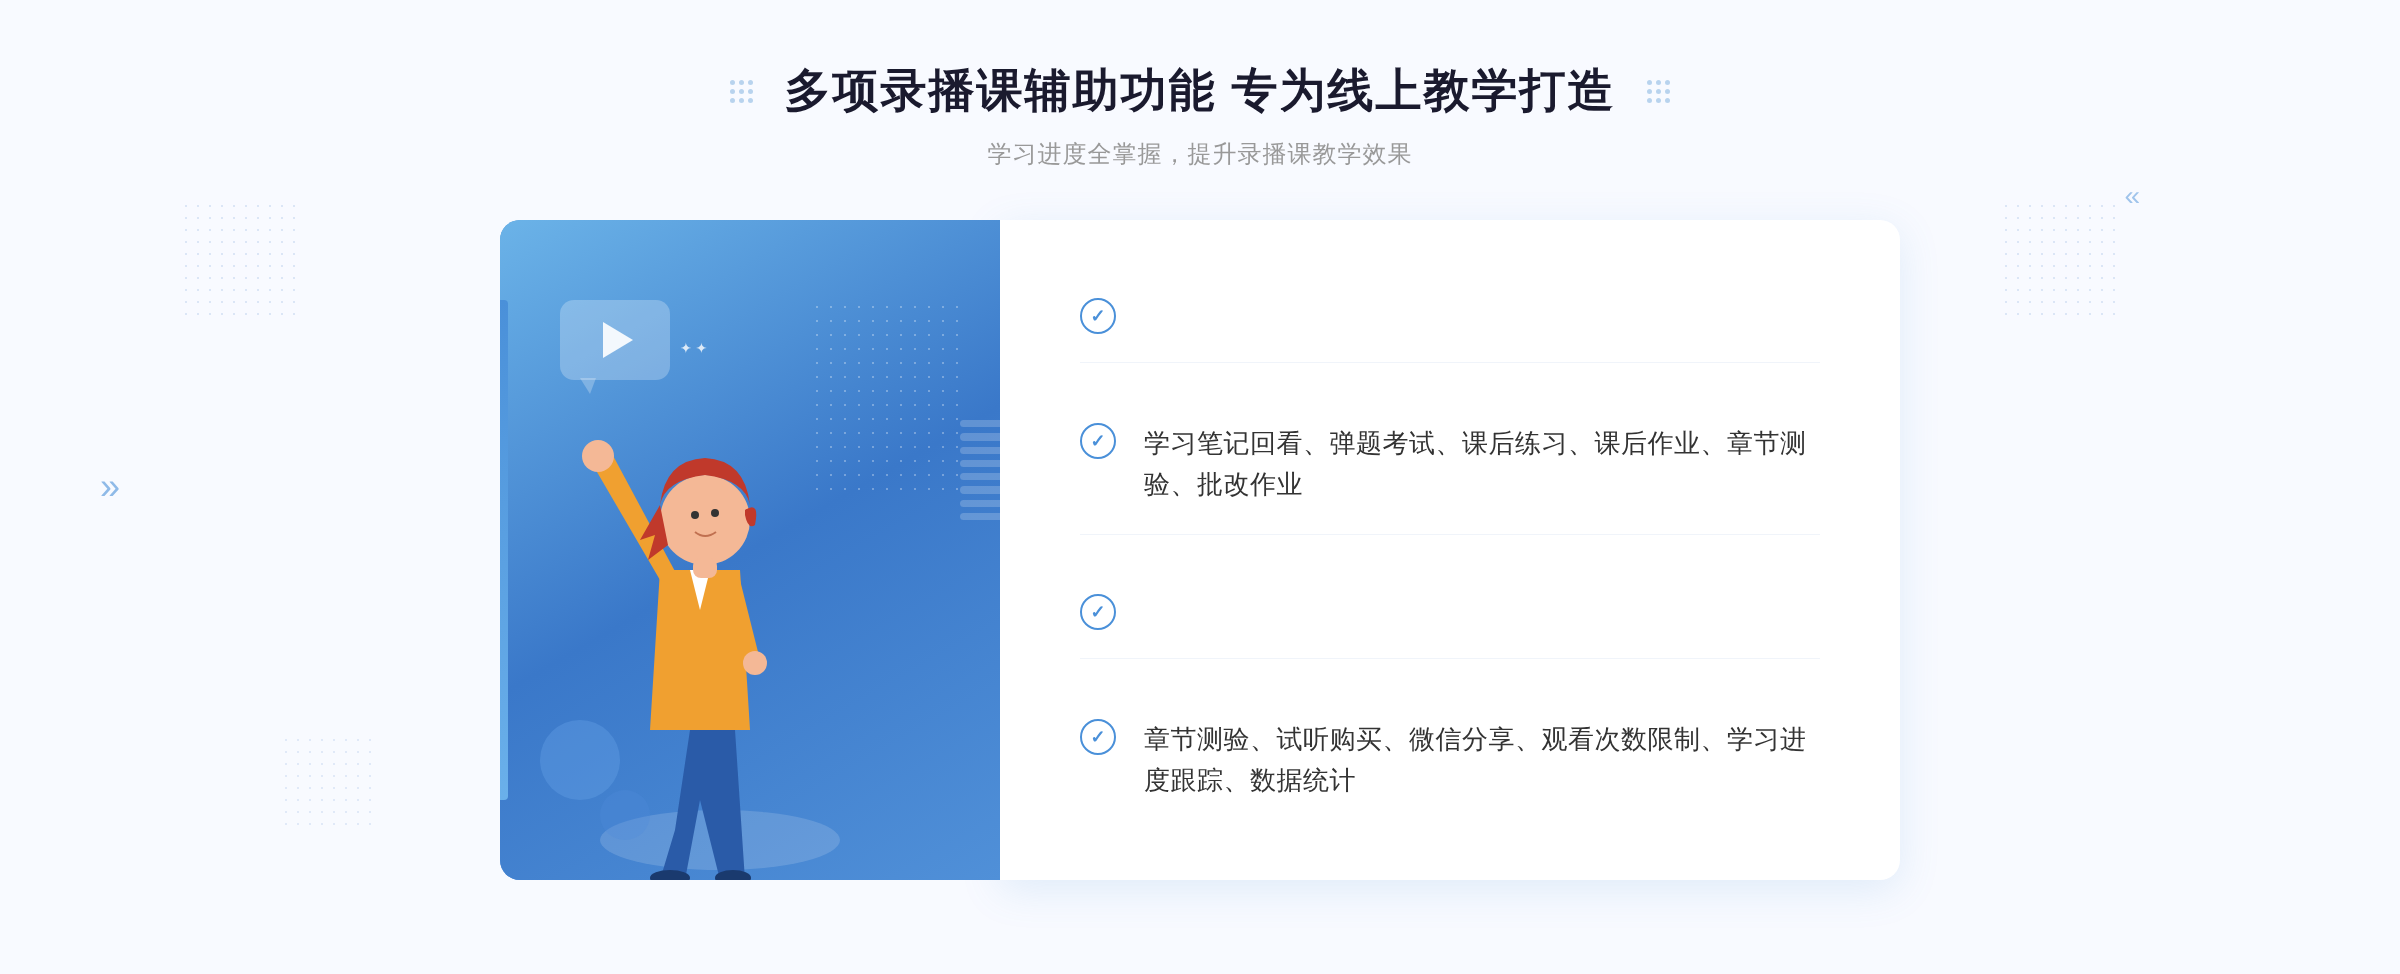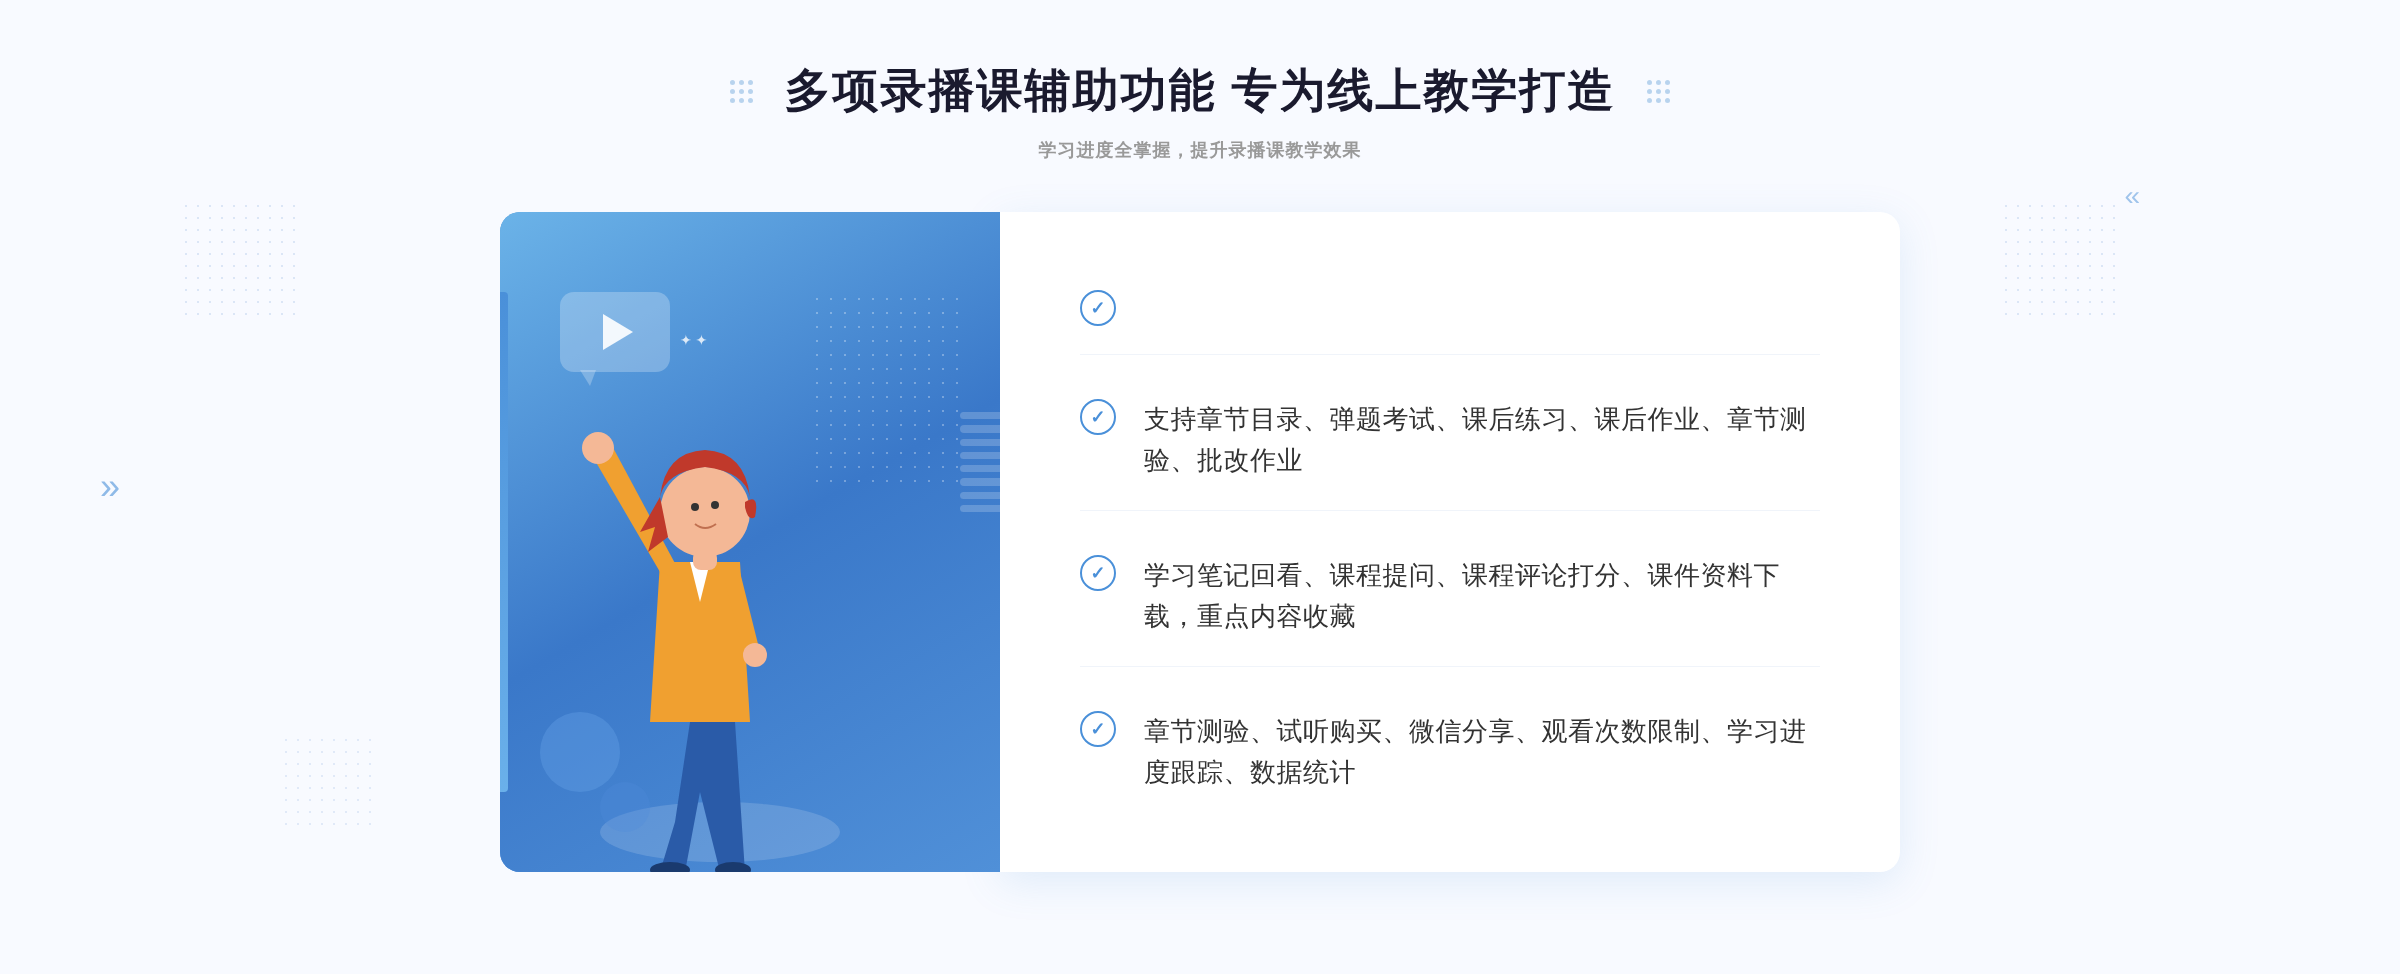--- a/index.html
+++ b/index.html
@@ -113,24 +113,24 @@
     }
 
     .title-dot {
       width: 5px;
       height: 5px;
       background: #5b9bd5;
       border-radius: 50%;
     }
 
     .header-subtitle {
-      font-size: 18px;
+      font-size: 24px;
       color: #999;
       margin-top: 16px;
-      font-weight: 700;
+      font-weight: 400;
       letter-spacing: 1px;
     }
 
     
     .main-content {
       display: flex;
       width: 1400px;
       gap: 0;
       position: relative;
       margin-top: 10px;
@@ -462,28 +462,27 @@
       <div class="feature-item">
         <div class="check-circle">
           <span class="check-mark">✓</span>
         </div>
       </div>
 
       <div class="feature-item">
         <div class="check-circle">
           <span class="check-mark">✓</span>
         </div>
-        <div class="feature-text">支持章节目录、弹题考试、课后练习、课后作业、章节测验、批改作业</div>
+        <div class="feature-text">学习笔记回看、弹题考试、课后练习、课后作业、章节测验、批改作业</div>
       </div>
 
       <div class="feature-item">
         <div class="check-circle">
           <span class="check-mark">✓</span>
         </div>
-        <div class="feature-text">学习笔记回看、课程提问、课程评论打分、课件资料下载，重点内容收藏</div>
       </div>
 
       <div class="feature-item">
         <div class="check-circle">
           <span class="check-mark">✓</span>
         </div>
         <div class="feature-text">章节测验、试听购买、微信分享、观看次数限制、学习进度跟踪、数据统计</div>
       </div>
 
     </div>

